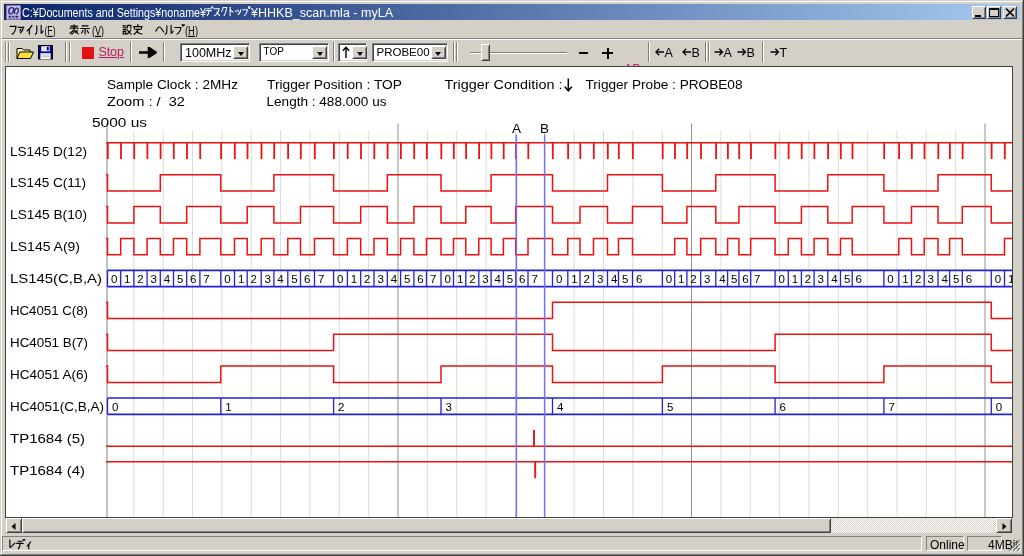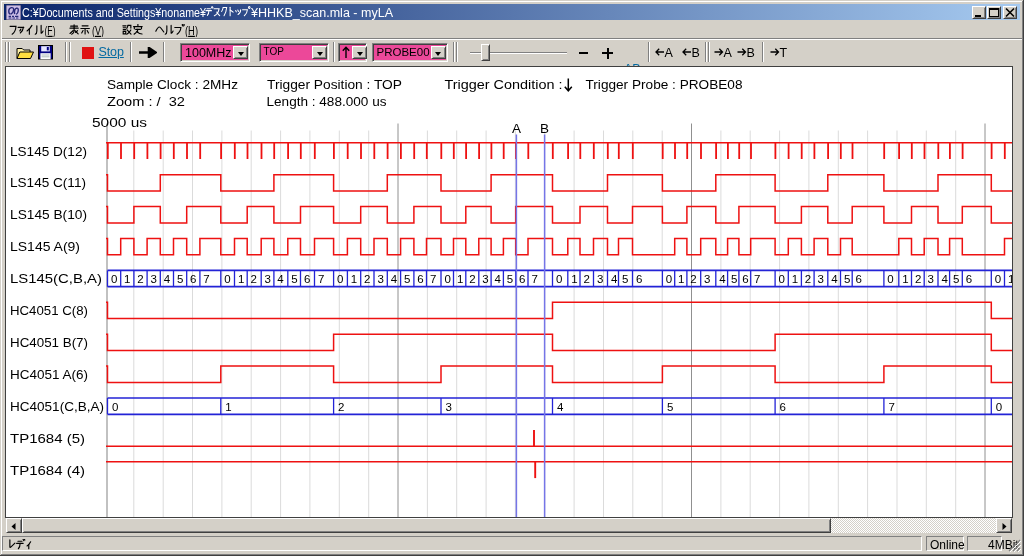--- a/index.html
+++ b/index.html
@@ -4,22 +4,22 @@
 html,body { width:1024px; height:556px; overflow:hidden; background:#d4d0c8;
   font-family:"Liberation Sans",sans-serif; }
 #win { position:absolute; left:0; top:0; width:1024px; height:556px; }
 #titlebar { position:absolute; left:4px; top:4px; width:1016px; height:16px;
   background:linear-gradient(to right,#0a246a,#a6caf0);padding-left:20px; }
 .wbtn { position:absolute; top:6px; width:14px; height:13px; background:#d4d0c8;
   border:1px solid; border-color:#fff #404040 #404040 #fff;
   box-shadow:inset 1px 1px 0 #d4d0c8, inset -1px -1px 0 #808080; }
 .wbtn svg { position:absolute; left:0px; top:0px; }
 .etch { position:absolute; width:2px; border-left:1px solid #808080; border-right:1px solid #fff; }
-.tbt { position:absolute; font-size:12.5px; letter-spacing:-0.1px; color:#0369a1;text-decoration:underline; }
-.combo { position:absolute; top:43px; height:19px; background:#ec4899;
+.tbt { position:absolute; font-size:12.5px; letter-spacing:-0.1px; color:#be185d;text-decoration:underline; }
+.combo { position:absolute; top:43px; height:19px; background:#ffffff;
   border:1px solid; border-color:#808080 #fff #fff #808080;
   box-shadow:inset 1px 1px 0 #404040, inset -1px -1px 0 #d4d0c8; }
 .ctext { position:absolute; top:2px; font-size:12px; white-space:pre; }
 .cbtn { position:absolute; top:2px; width:15px; height:13px; background:#d4d0c8;
   border:1px solid; border-color:#fff #404040 #404040 #fff;
   box-shadow:inset 1px 1px 0 #d4d0c8, inset -1px -1px 0 #808080; }
 .tri { position:absolute; left:3.5px; top:4.5px; width:0; height:0;
   border:3.5px solid transparent; border-top:4px solid #000; }
 .raised { background:#d4d0c8; border:1px solid; border-color:#fff #404040 #404040 #fff;
   box-shadow:inset 1px 1px 0 #d4d0c8, inset -1px -1px 0 #808080; }

